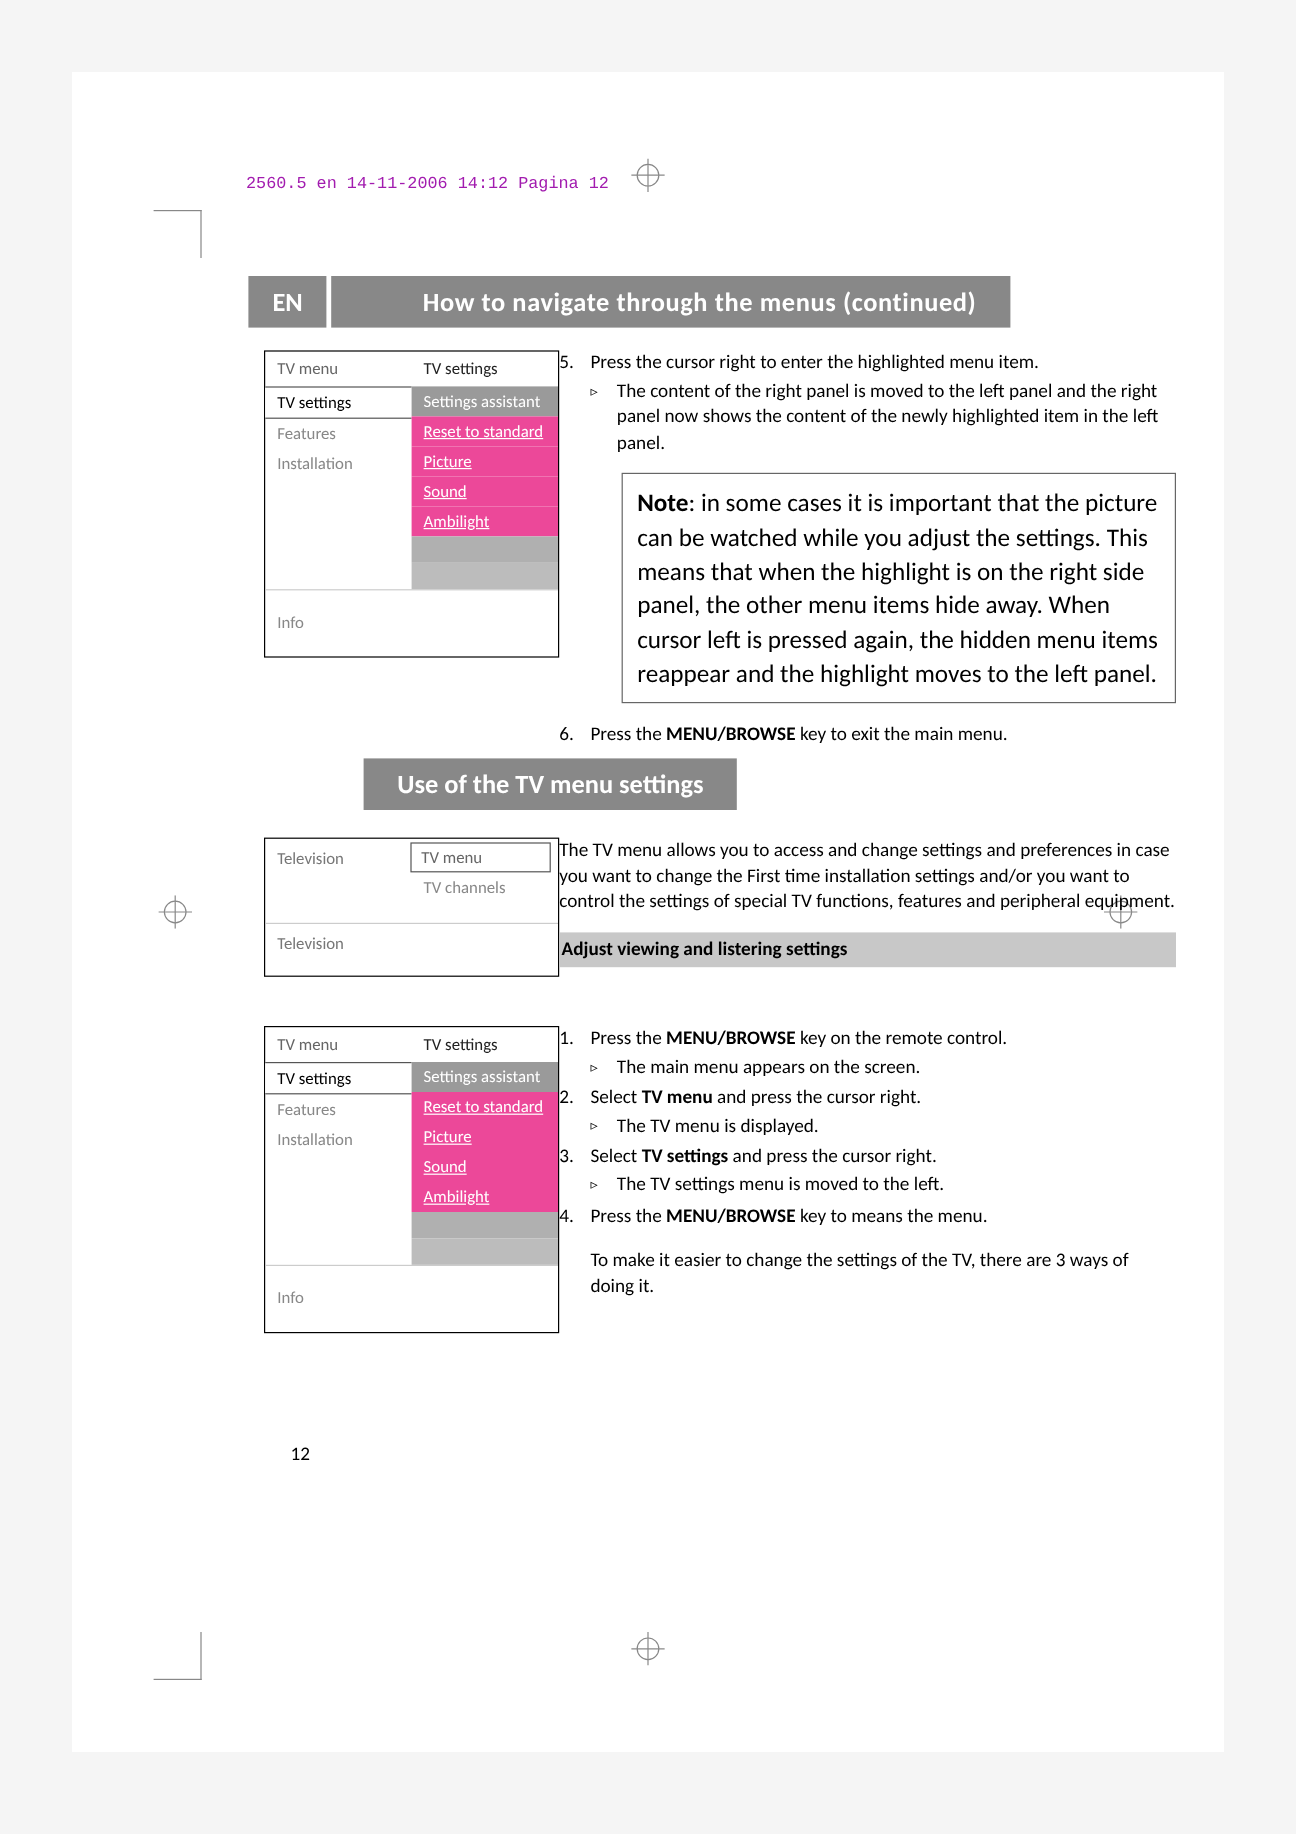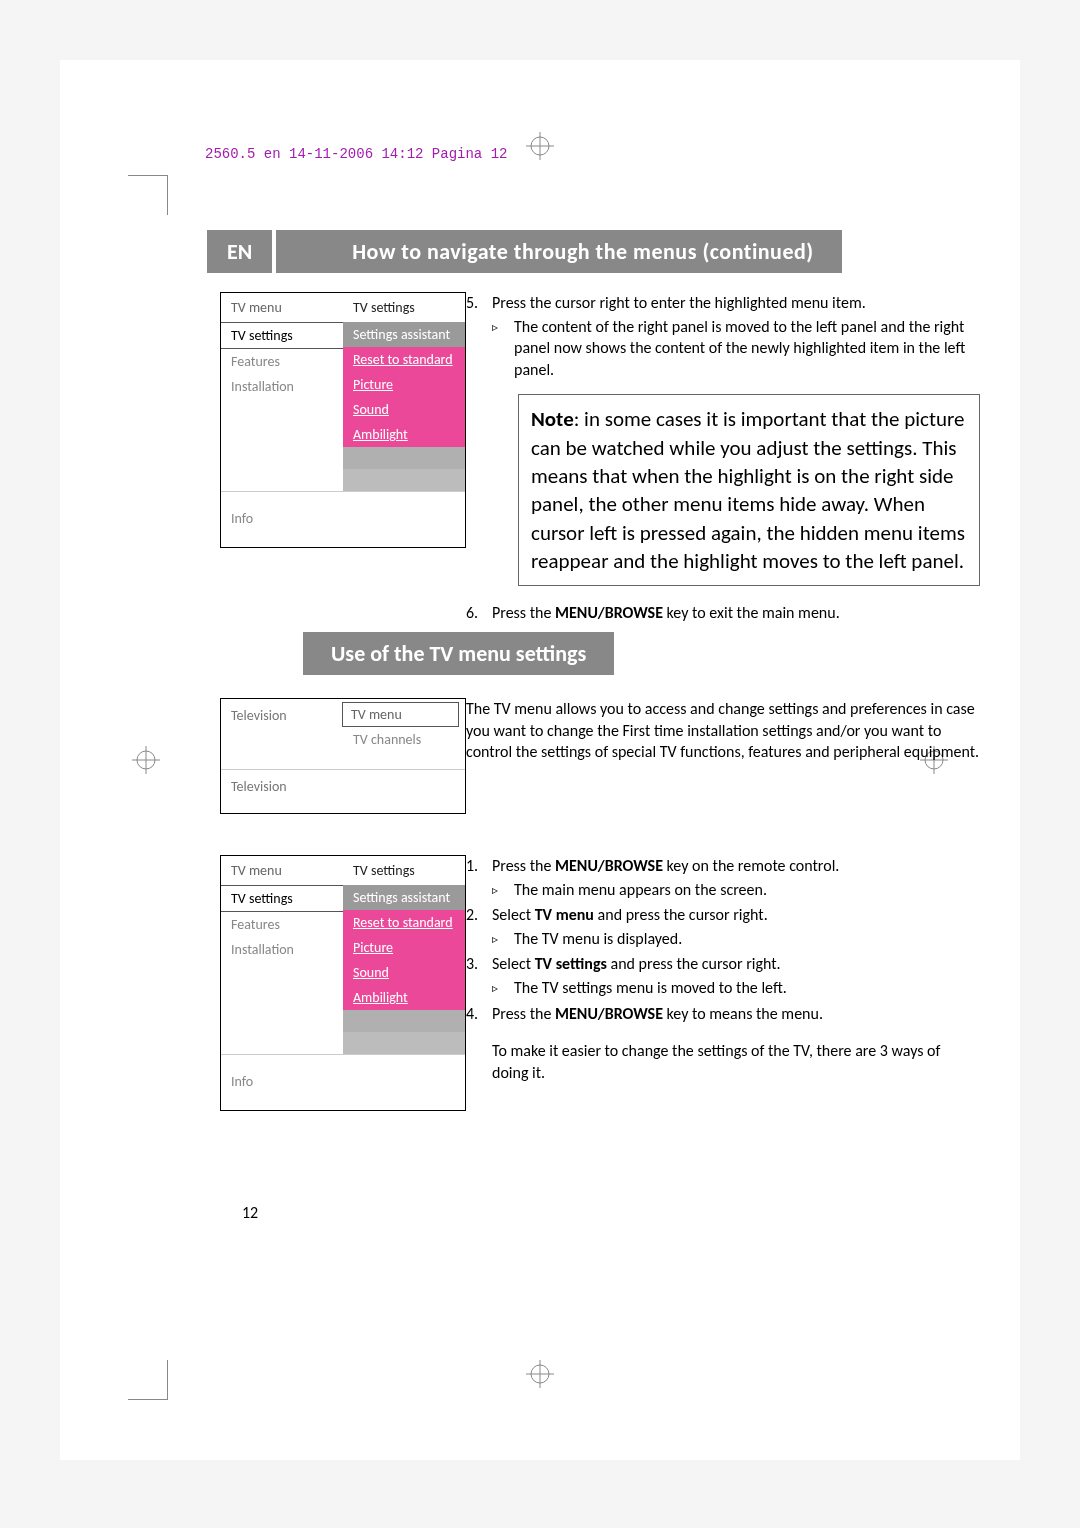--- a/index.html
+++ b/index.html
@@ -197,20 +197,21 @@
           <div class="mhead sel" style="padding:3px 8px">TV menu</div>
           <div class="mrow dim">TV channels</div>
         </div>
       </div>
       <div style="border-top:1px solid #ccc"></div>
       <div class="multimedia">Television</div>
     </div>
 
     <div class="text-col">
       <div>The TV menu allows you to access and change settings and preferences in case you want to change the First time installation settings and/or you want to control the settings of special TV functions, features and peripheral equipment.</div>
+      <div class="subhead">Adjust viewing and listering settings</div>
     </div>
   </div>
 
   <div class="section sec2b">
     <div class="menu-shot">
       <div class="menu-cols">
         <div class="mcol mcol-left">
           <div class="mhead">TV menu</div>
           <div class="mrow active">TV settings</div>
           <div class="mrow dim">Features</div>

